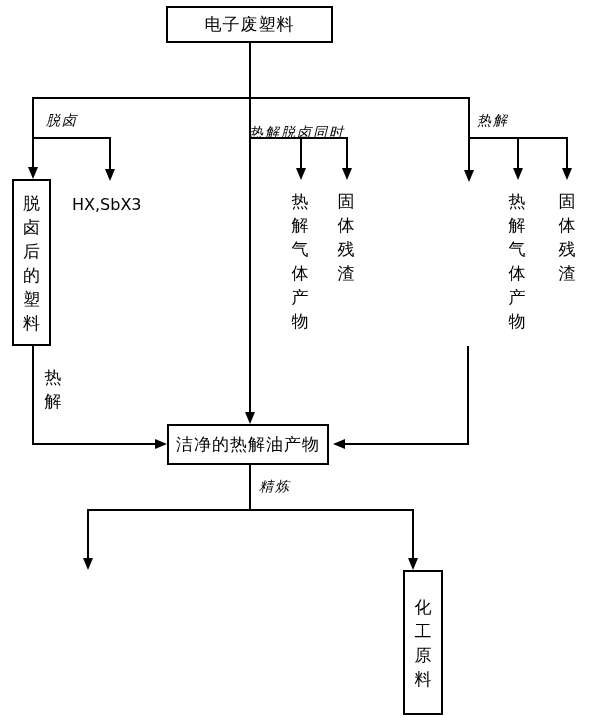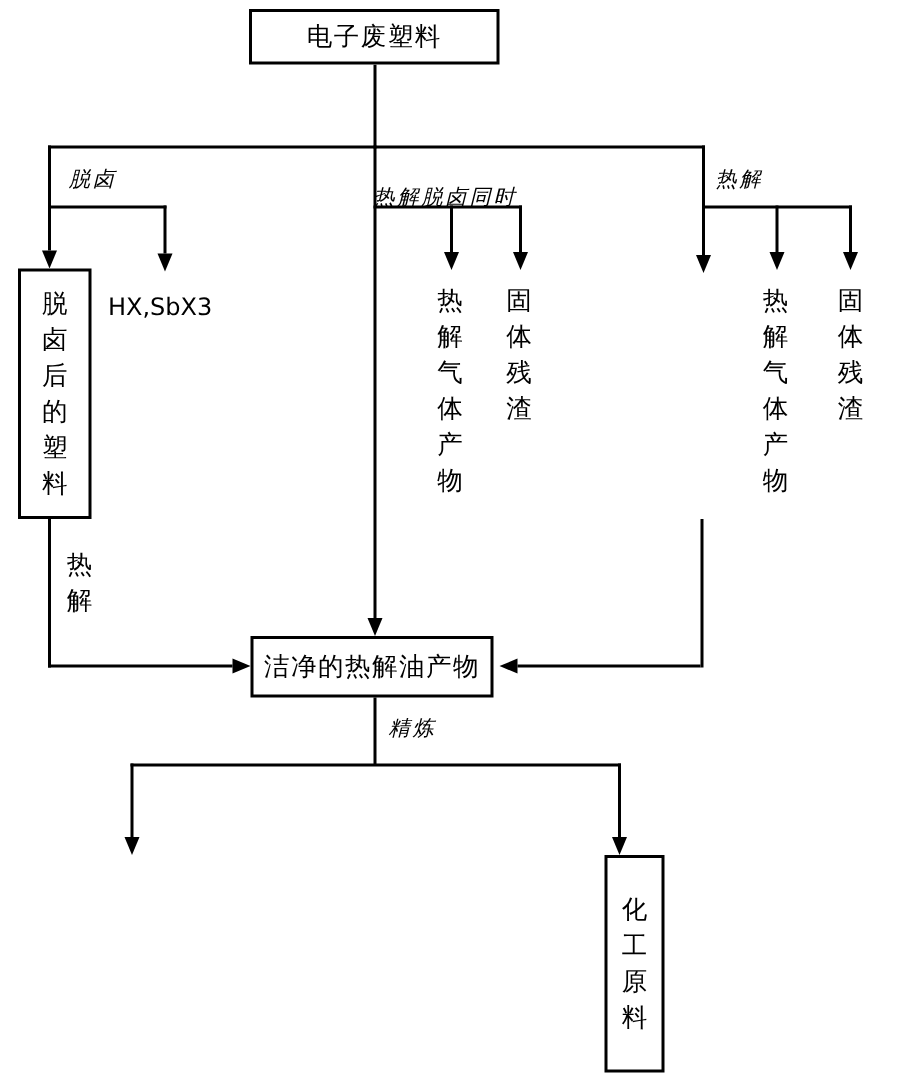--- a/index.html
+++ b/index.html
@@ -130,21 +130,21 @@
   <div class="line" style="left:87px; top:509px; width:327px; height:2px;"></div>
   <div class="line" style="left:87px; top:509px; width:2px; height:49px;"></div>
   <div class="arr-down" style="left:83px; top:558px;"></div>
   <div class="line" style="left:412px; top:509px; width:2px; height:49px;"></div>
   <div class="arr-down" style="left:408px; top:558px;"></div>
 
   <div class="box" style="left:166px; top:6px; width:167px; height:37px;">
     <span class="boxlabel-h">电子废塑料</span>
   </div>
 
-  <div class="box" style="left:12px; top:179px; width:49px; height:167px;">
+  <div class="box" style="left:12px; top:179px; width:39px; height:167px;">
     <span class="vtext">脱卤后的塑料</span>
   </div>
 
 
   <div class="box" style="left:167px; top:424px; width:162px; height:41px;">
     <span class="boxlabel-h">洁净的热解油产物</span>
   </div>
 
 
   <div class="box" style="left:403px; top:570px; width:40px; height:145px;">

